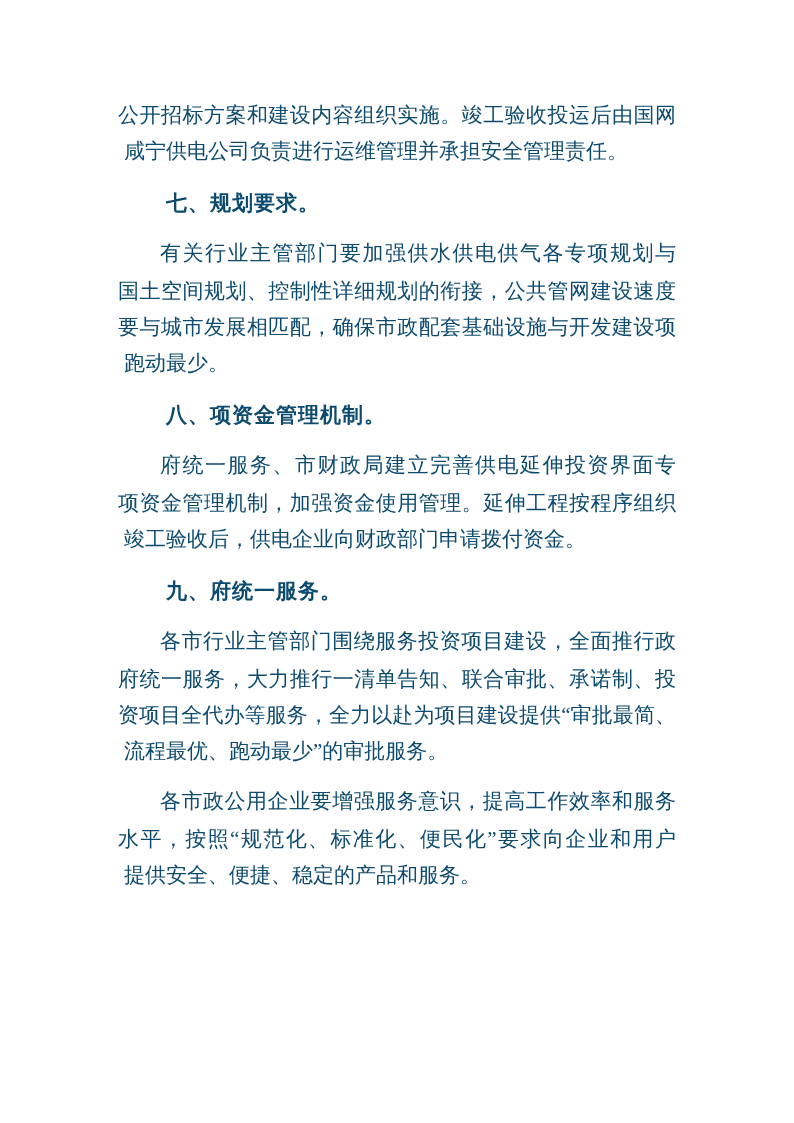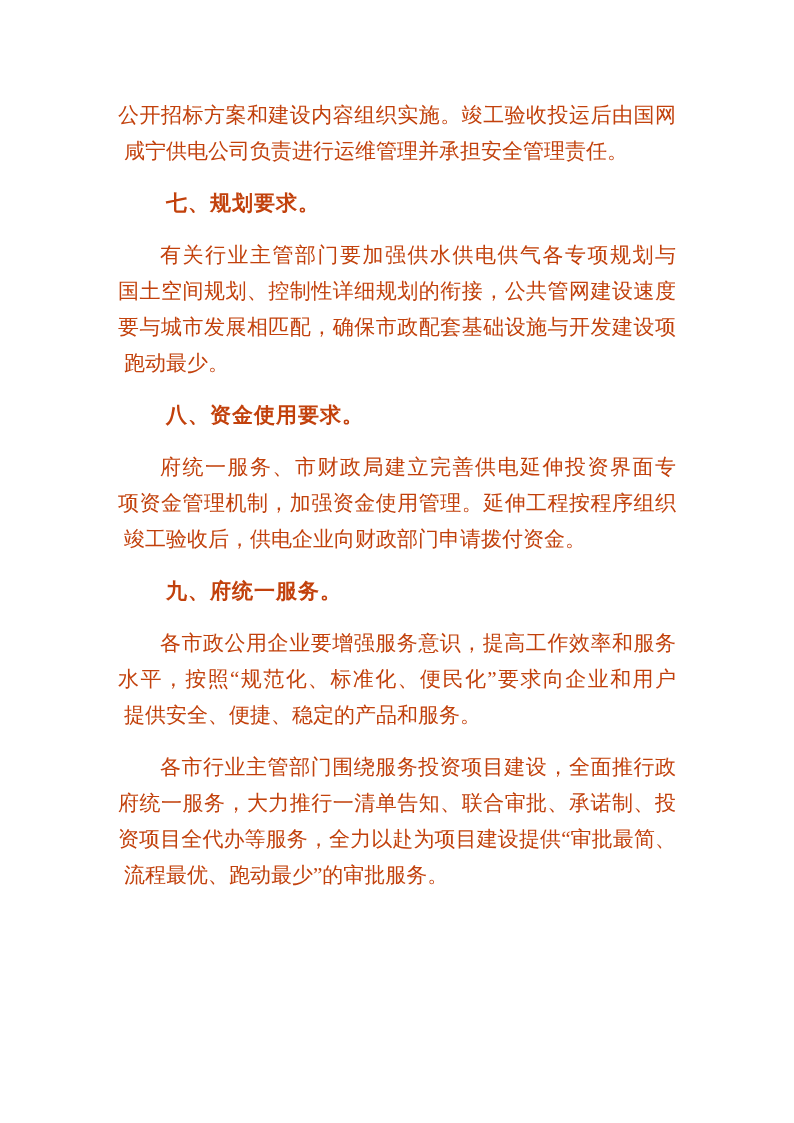--- a/index.html
+++ b/index.html
@@ -9,41 +9,42 @@
   }
   .page {
     position: relative;
     width: 794px;
     height: 1123px;
     margin: 0 auto;
     background: #ffffff;
     box-sizing: border-box;
     padding: 81px 118px 0 118px;
     overflow: hidden;
-    color: #c2410c;
+    color: #0c4a6e;
     font-family: "Liberation Serif", "DejaVu Serif", serif;
   }
   .para {
     margin: 16px 0;
   }
   .line {
     font-size: 21px;
     line-height: 36px;
     height: 36px;
     text-align: justify;
     text-align-last: justify;
     text-justify: inter-character;
     white-space: nowrap;
   }
   .line.last {
     text-align-last: left;
     margin-left: 6px;
   }
   .line.indent {
     padding-left: 42px;
+    font-family: Liberation Mono, monospace;
   }
   .heading .line {
     font-family: Liberation Serif, serif;
     font-weight: 700;
     text-align-last: left;
     padding-left: 42px;
     letter-spacing: 1px;
   }
 </style>
 </head>
@@ -61,39 +62,39 @@
   </div>
 
   <div class="para">
     <div class="line indent">有关行业主管部门要加强供水供电供气各专项规划与</div>
     <div class="line">国土空间规划、控制性详细规划的衔接，公共管网建设速度</div>
     <div class="line">要与城市发展相匹配，确保市政配套基础设施与开发建设项</div>
     <div class="line last">跑动最少。</div>
   </div>
 
   <div class="para heading">
-    <div class="line last">八、资金使用要求。</div>
+    <div class="line last">八、项资金管理机制。</div>
   </div>
 
   <div class="para">
     <div class="line indent">府统一服务、市财政局建立完善供电延伸投资界面专</div>
     <div class="line">项资金管理机制，加强资金使用管理。延伸工程按程序组织</div>
     <div class="line last">竣工验收后，供电企业向财政部门申请拨付资金。</div>
   </div>
 
   <div class="para heading">
     <div class="line last">九、府统一服务。</div>
   </div>
 
   <div class="para">
-    <div class="line indent">各市政公用企业要增强服务意识，提高工作效率和服务</div>
-    <div class="line">水平，按照“规范化、标准化、便民化”要求向企业和用户</div>
-    <div class="line last">提供安全、便捷、稳定的产品和服务。</div>
-  </div>
-
-  <div class="para">
     <div class="line indent">各市行业主管部门围绕服务投资项目建设，全面推行政</div>
     <div class="line">府统一服务，大力推行一清单告知、联合审批、承诺制、投</div>
     <div class="line">资项目全代办等服务，全力以赴为项目建设提供“审批最简、</div>
     <div class="line last">流程最优、跑动最少”的审批服务。</div>
   </div>
 
+  <div class="para">
+    <div class="line indent">各市政公用企业要增强服务意识，提高工作效率和服务</div>
+    <div class="line">水平，按照“规范化、标准化、便民化”要求向企业和用户</div>
+    <div class="line last">提供安全、便捷、稳定的产品和服务。</div>
+  </div>
+
 </div>
 
 </body></html>

